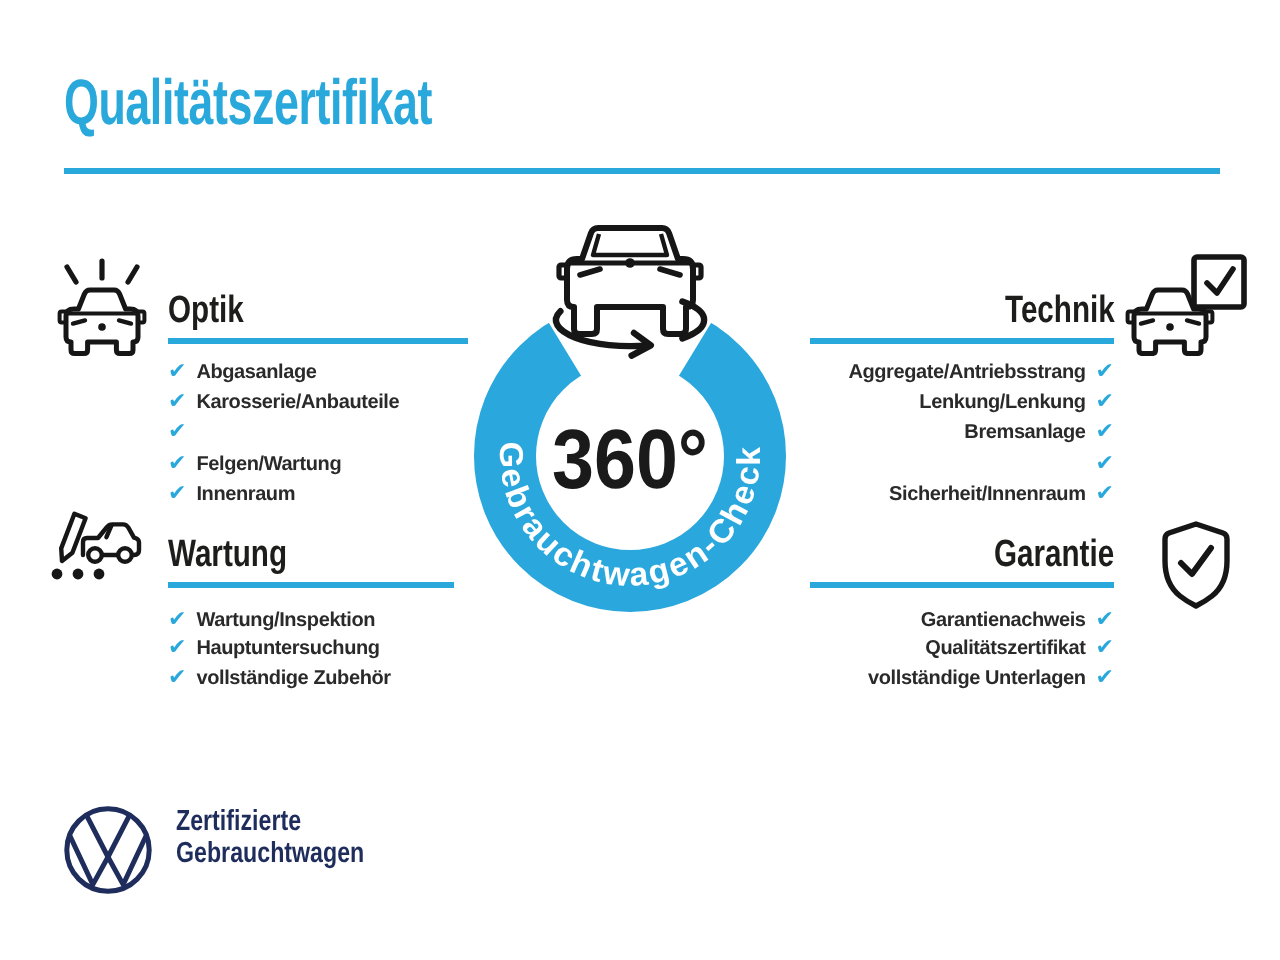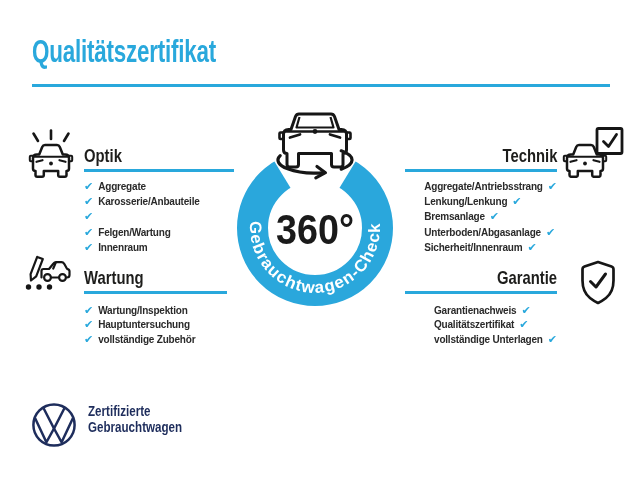--- a/index.html
+++ b/index.html
@@ -11,21 +11,21 @@
   .title{
     left:32px;top:33px;font-size:32px;font-weight:bold;color:#29a8dc;
     transform:scaleX(0.70);transform-origin:left top;white-space:nowrap;letter-spacing:-0.3px;
   }
   .title-rule{left:32px;top:84px;width:578px;height:3px;background:#29a8dc;}
   .hdr{font-size:19px;font-weight:bold;color:#1d1d1b;white-space:nowrap;}
   .hdr-left{transform:scaleX(0.78);transform-origin:left top;}
   .hdr-right{transform:scaleX(0.78);transform-origin:right top;}
   .rule{height:2.5px;background:#29a8dc;}
   .items{display:flex;flex-direction:column;}
-  .items.right{}
+  .items.right{align-items:flex-end;}
   .row{display:flex;align-items:center;gap:5px;height:15.2px;}
   .row.tight{height:14.6px;}
   .chk{color:#29a8dc;font-size:11px;font-weight:bold;line-height:1;}
   .lbl{font-size:10px;font-weight:bold;color:#2a2a2a;white-space:nowrap;letter-spacing:-0.2px;}
   .brand-text{
     left:88px;top:404px;font-size:14.5px;font-weight:bold;color:#1e2d5c;
     line-height:15.5px;transform:scaleX(0.8);transform-origin:left top;white-space:nowrap;
   }
   svg{display:block;}
 </style>
@@ -48,21 +48,21 @@
   <path d="M22,18 H34 Q36,18 36.8,20 L39.8,27.5 H42 Q46,27.5 46,31 V41.5 Q46,44 43.5,44 V48 Q43.5,49.8 41.7,49.8 H37 Q35.2,49.8 35.2,48 V44 H20.8 V48 Q20.8,49.8 19,49.8 H14.3 Q12.5,49.8 12.5,48 V44 Q10,44 10,41.5 V31 Q10,27.5 14,27.5 H16.2 L19.2,20 Q20,18 22,18 Z" fill="#fff" stroke="#161616" stroke-width="2.5" stroke-linejoin="round"></path>
   <path d="M10.5,29.8 H45.5" stroke="#161616" stroke-width="2" fill="none"></path>
   <circle cx="28" cy="36.5" r="1.9" fill="#161616"></circle>
   <path d="M13.5,34.8 L19.5,33.2 M36.5,33.2 L42.5,34.8" stroke="#161616" stroke-width="2.2" stroke-linecap="round" fill="none"></path>
 </svg>
 <div class="abs hdr hdr-left" style="left:84px;top:145px;">Optik</div>
 <div class="abs rule" style="left:84px;top:169px;width:150px;"></div>
 <div class="abs items" style="left:84px;top:179px;">
   <div class="row">
       <span class="chk">✔</span>
-      <span class="lbl">Aggregate</span>
+      <span class="lbl">Abgasanlage</span>
     </div>
   <div class="row">
       <span class="chk">✔</span>
       <span class="lbl">Karosserie/Anbauteile</span>
     </div>
   <div class="row">
       <span class="chk">✔</span>
     </div>
   <div class="row">
       <span class="chk">✔</span>
@@ -127,21 +127,20 @@
     </div>
   <div class="row">
       <span class="lbl">Lenkung/Lenkung</span>
       <span class="chk">✔</span>
     </div>
   <div class="row">
       <span class="lbl">Bremsanlage</span>
       <span class="chk">✔</span>
     </div>
   <div class="row">
-      <span class="lbl">Unterboden/Abgasanlage</span>
       <span class="chk">✔</span>
     </div>
   <div class="row">
       <span class="lbl">Sicherheit/Innenraum</span>
       <span class="chk">✔</span>
     </div>
 </div>
 
 <svg class="abs" style="left:577px;top:259px;" width="42" height="48" viewBox="0 0 42 48">
   <path d="M21,3 L34.5,7.5 Q36.5,8.2 36.5,10.5 V21.5 Q36.5,33 29,39 Q25.5,41.8 21,44 Q16.5,41.8 13,39 Q5.5,33 5.5,21.5 V10.5 Q5.5,8.2 7.5,7.5 Z" fill="none" stroke="#161616" stroke-width="2.7" stroke-linejoin="round"></path>

